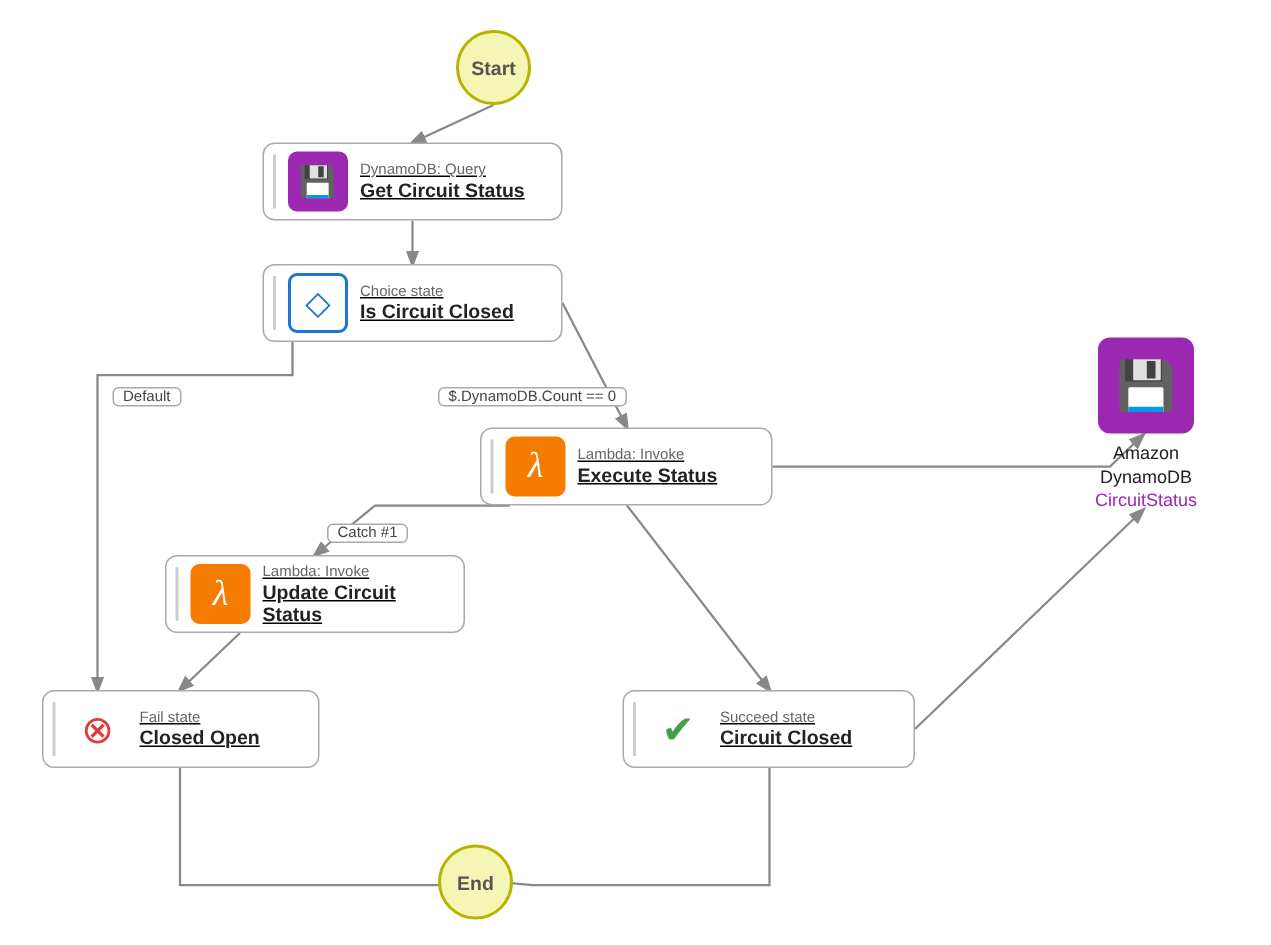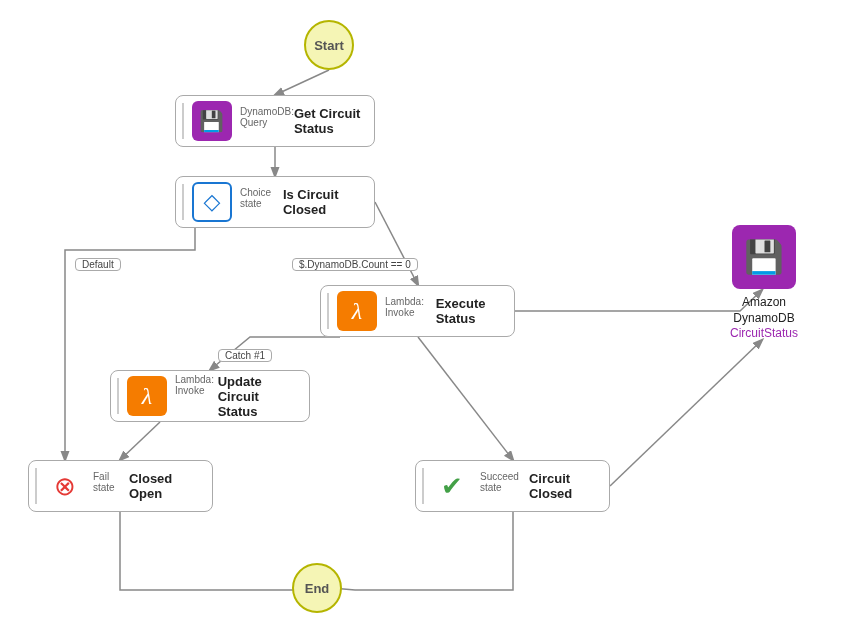--- a/index.html
+++ b/index.html
@@ -63,21 +63,22 @@
       font-size: 22px;
     }
     .node .sep {
       width: 2px;
       height: 36px;
       background: #ccc;
       flex-shrink: 0;
     }
     .node .text-area {
       display: flex;
-      flex-direction: row;
+      flex-direction: column;
+      text-decoration: underline;
     }
     .node .text-area .subtitle {
       font-size: 10px;
       color: #666;
     }
     .node .text-area .title {
       font-size: 13px;
       font-weight: bold;
       color: #222;
     }

